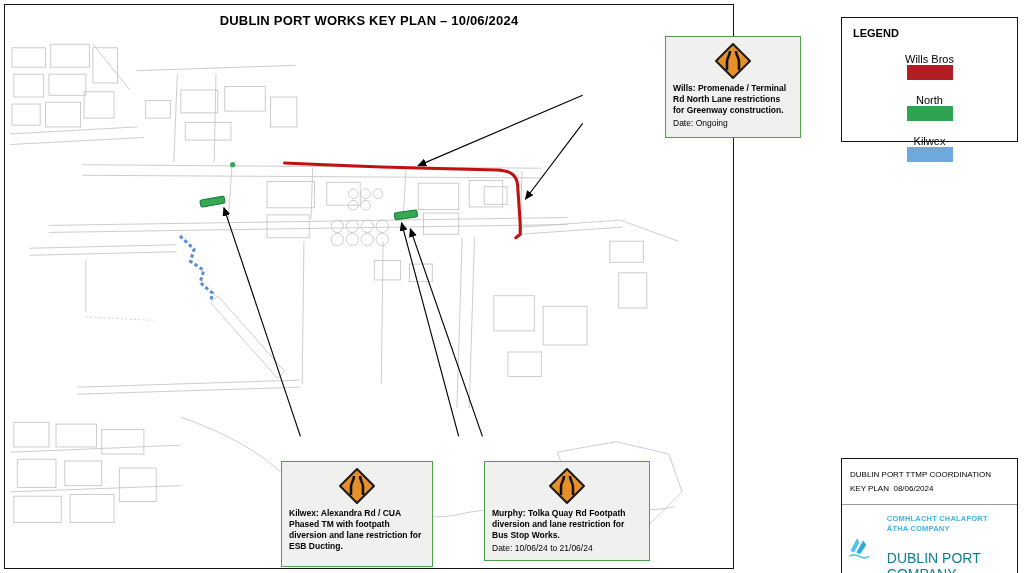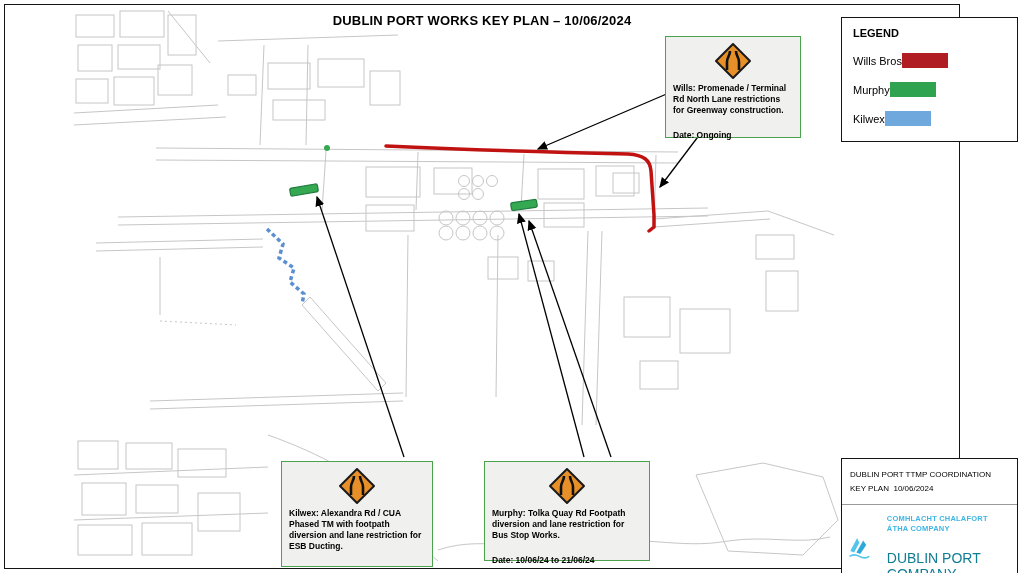--- a/index.html
+++ b/index.html
@@ -1,37 +1,37 @@
 <!DOCTYPE html>
 <html><head>
 <meta charset="utf-8">
 <style>
   * { margin:0; padding:0; box-sizing:border-box; }
   html,body { width:1024px; height:573px; }
   body { background:#fff; font-family:"Liberation Sans", sans-serif; position:relative; overflow:hidden; color:#000; }
 
-  .map-panel { position:absolute; left:4px; top:4px; width:956px; height:565px;
+  .map-panel { position:absolute; left:4px; top:4px; width:730px; height:565px;
                border:1px solid #141414; background:#fff; }
   .map-title { position:absolute; top:8px; left:0; right:0; text-align:center;
                font-size:13px; font-weight:bold; letter-spacing:.2px; z-index:3; }
   .map-svg   { position:absolute; left:0; top:0; width:100%; height:100%; z-index:1; }
 
   .callout { position:absolute; z-index:4; background:#f0f0ee; border:1.5px solid #4ca24c;
              display:flex; flex-direction:column; align-items:flex-end; }
   .callout .sign { margin:5px auto 3px; flex:0 0 auto; }
   .callout-text { font-size:8.5px; font-weight:bold; line-height:1.28; padding:0 7px; align-self:stretch; }
-  .callout-date { font-size:8.5px; font-weight:bold; padding:2px 7px 5px; align-self:stretch;margin-top:12px; }
+  .callout-date { font-size:8.5px; font-weight:normal; padding:2px 7px 5px; align-self:stretch; }
   #callout-wills  { left:660px; top:31px;  width:136px; height:102px; }
   #callout-kilwex { left:276px; top:456px; width:152px; height:106px; }
   #callout-murphy { left:479px; top:456px; width:166px; height:100px; }
 
   .side-box { position:absolute; left:841px; width:177px; border:1px solid #141414; background:#fff; }
   #legend-box { top:17px; height:125px; padding:9px 11px; }
   .legend-title { font-size:11px; font-weight:bold; margin-bottom:14px; }
-  .legend-row { display:flex; justify-content:flex-start; align-items:center; margin-bottom:14px; }
+  .legend-row { display:flex; justify-content:space-between; align-items:center; margin-bottom:14px;flex-direction:column; }
   .legend-label { font-size:11px; }
   .swatch { width:46px; height:15px; display:inline-block; }
 
   #title-block { top:458px; height:141px; }
   .tb-text { padding:9px 8px 7px; font-size:8px; line-height:1.8; border-bottom:1px solid #9a9a9a; }
   .tb-line2 { white-space:pre; }
   .logo-row { display:flex; align-items:center; gap:16px; padding:9px 3px 0 6px;justify-content:space-between; }
   .logo-l1, .logo-l2 { font-size:7.5px; font-weight:bold; color:#3fb6e3; letter-spacing:.2px; line-height:1.35; }
   .logo-l3 { font-size:14px; font-weight:normal; color:#0f7d93; margin-top:16px; }
 </style>
@@ -158,33 +158,33 @@
   </div>
 </div>
 
 <div class="side-box" id="legend-box">
   <div class="legend-title">LEGEND</div>
   <div class="legend-row">
     <span class="legend-label">Wills Bros</span>
     <span class="swatch" style="background: rgb(176, 30, 35);"></span>
   </div>
   <div class="legend-row">
-    <span class="legend-label">Murphy</span>
+    <span class="legend-label">North</span>
     <span class="swatch" style="background: rgb(47, 163, 79);"></span>
   </div>
   <div class="legend-row">
     <span class="legend-label">Kilwex</span>
     <span class="swatch" style="background: rgb(111, 168, 220);"></span>
   </div>
 </div>
 
 <div class="side-box" id="title-block">
   <div class="tb-text">
     <div>DUBLIN PORT TTMP COORDINATION</div>
-    <div class="tb-line2">KEY PLAN  10/06/2024</div>
+    <div class="tb-line2">KEY PLAN  08/06/2024</div>
   </div>
   <div class="logo-row">
     <svg width="30" height="32" viewBox="0 0 30 32">
       <path d="M3,20 L12,3 L15,9 L8,22 Z" fill="#54c5ea"></path>
       <path d="M11,22 L20,6 L24,12 L16,24 Z" fill="#2fa9da"></path>
       <path d="M2,27 Q8,23 15,27 T28,27" fill="none" stroke="#54c5ea" stroke-width="2.2"></path>
     </svg>
     <div class="logo-text">
       <div class="logo-l1">COMHLACHT CHALAFORT</div>
       <div class="logo-l2">ÁTHA COMPANY</div>

